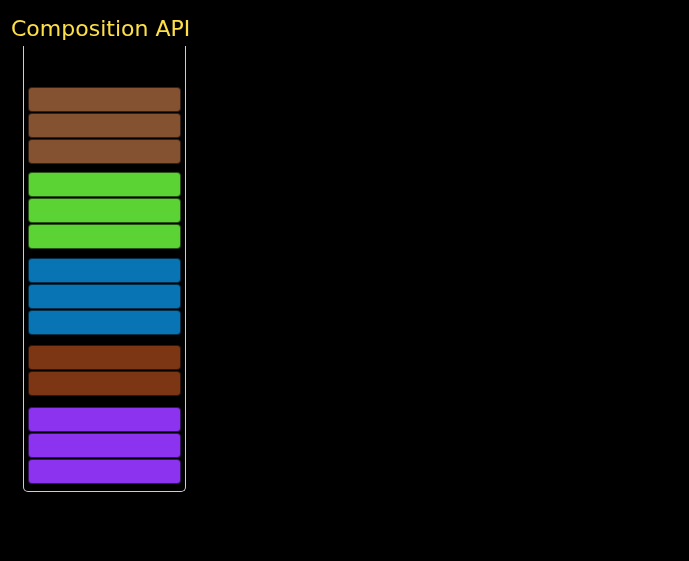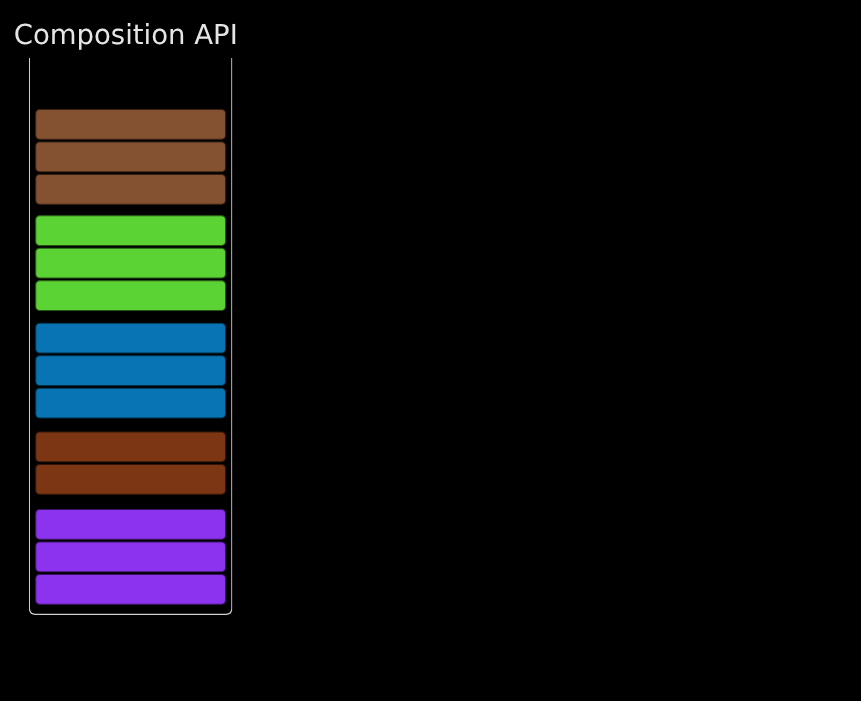--- a/index.html
+++ b/index.html
@@ -12,21 +12,21 @@
     width: 689px;
     height: 561px;
     background: #000000;
     overflow: hidden;
     font-family: "DejaVu Sans", "Liberation Sans", sans-serif;
   }
   .title {
     position: absolute;
     left: 11px;
     top: 16px;
-    color: #e5e5e5;
+    color: #fde047;
     font-size: 22px;
     line-height: 26px;
     white-space: nowrap;
   }
   .container {
     position: absolute;
     left: 23px;
     top: 46px;
     width: 163px;
     height: 446px;

